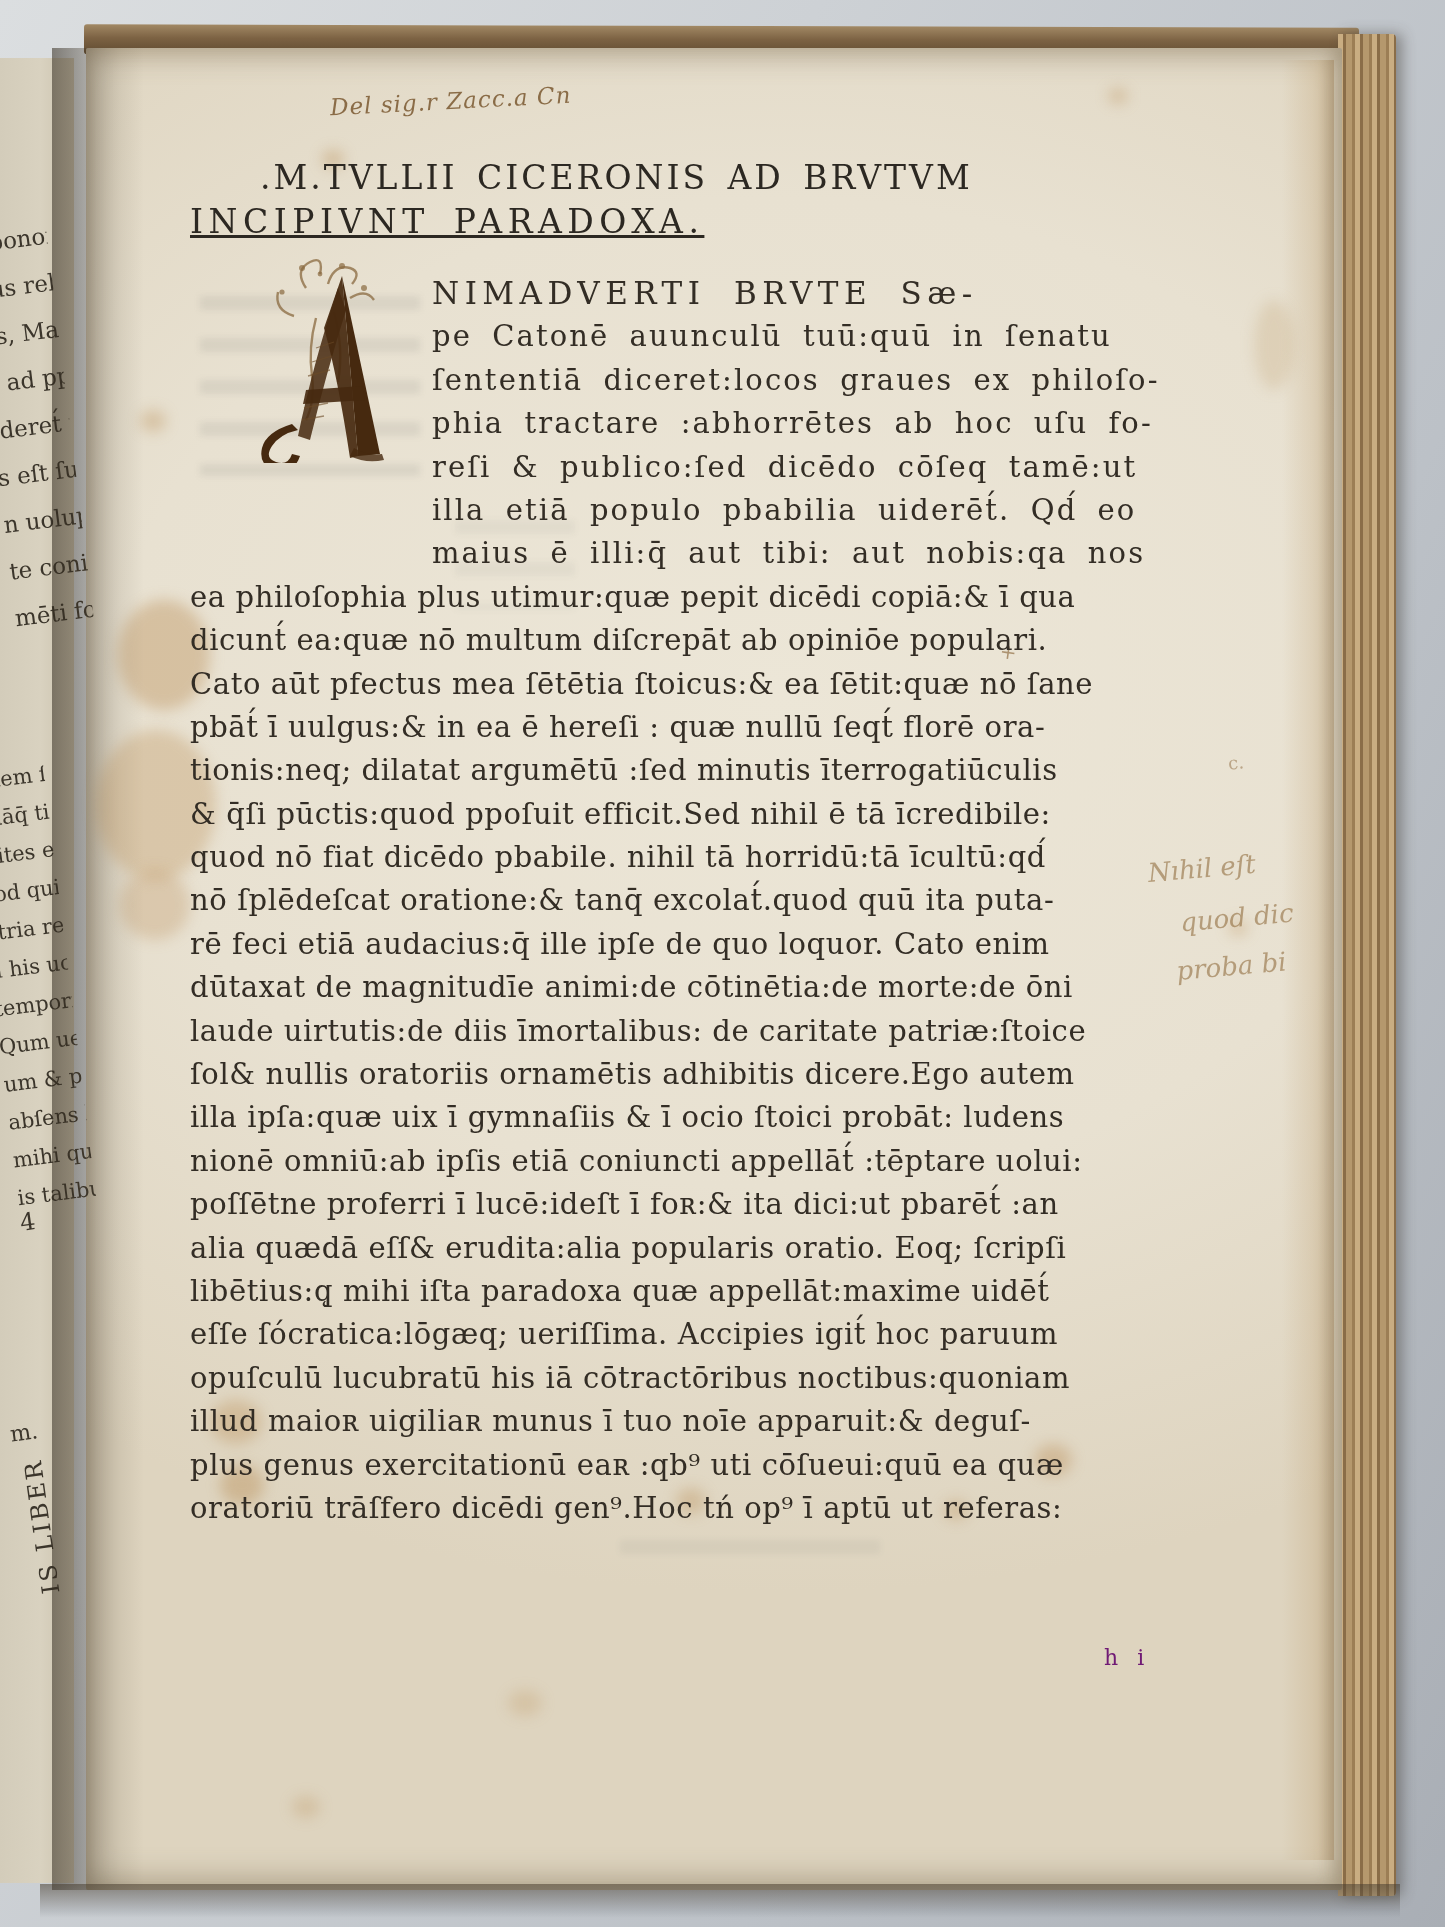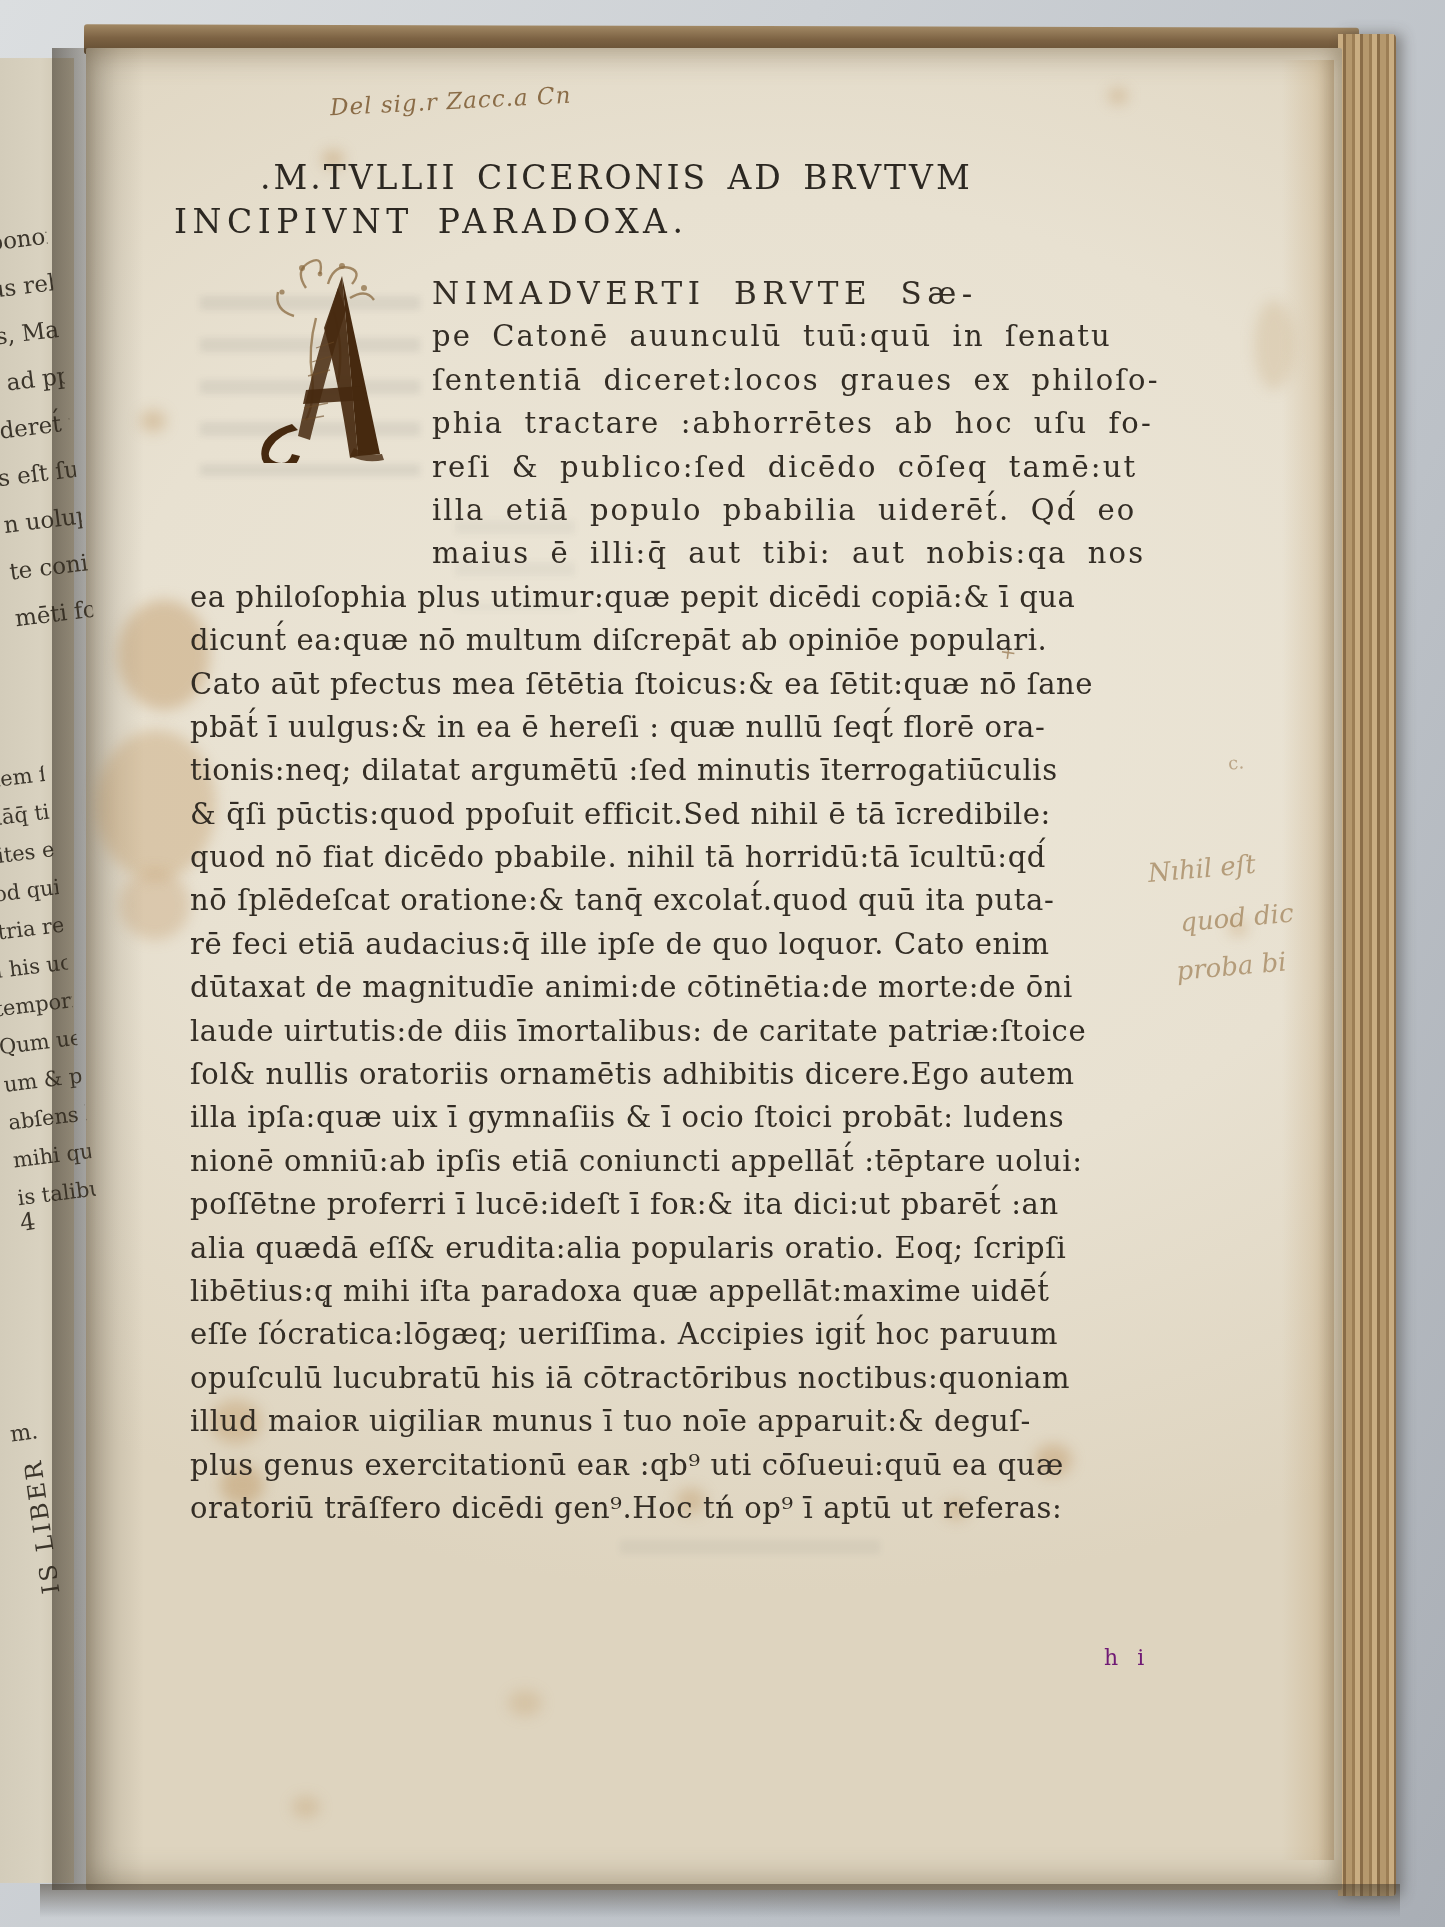--- a/index.html
+++ b/index.html
@@ -45,21 +45,21 @@
     font-style:italic;font-size:26px;color:rgba(136,98,50,.55);}
   .marginal-note div{white-space:nowrap;}
   .marginal-note div:nth-child(1){margin-left:6px;}
   .marginal-note div:nth-child(2){margin-left:34px;margin-top:22px;}
   .marginal-note div:nth-child(3){margin-left:26px;margin-top:18px;}
   .ink-mark-a{position:absolute;left:1000px;top:640px;font-size:20px;color:rgba(130,92,45,.6);transform:rotate(8deg);}
   .ink-mark-b{position:absolute;left:1228px;top:752px;font-size:18px;color:rgba(130,92,45,.45);transform:rotate(-6deg);}
   
   .title-line{position:absolute;white-space:nowrap;color:#2c2822;font-size:33px;}
   .title-1{left:212px;top:158px;letter-spacing:3px;word-spacing:6px;margin-left:48px;}
-  .title-2{left:174px;top:202px;letter-spacing:5.5px;word-spacing:8px;}
+  .title-2{left:190px;top:202px;letter-spacing:5.5px;word-spacing:8px;text-decoration:underline;}
   .text-block{position:absolute;left:190px;top:272px;width:958px;color:#332d25;
     font-size:29px;line-height:43.4px;letter-spacing:.6px;}
   .line{white-space:nowrap;height:43.4px;}
   .indent{padding-left:242px;letter-spacing:2.1px;word-spacing:9px;}
   .caps{font-size:31px;letter-spacing:5.5px;word-spacing:13px;}
   .signature{position:absolute;left:1104px;top:1645px;font-size:22px;color:#701a75;letter-spacing:6px;}
   
   .drop-cap{position:absolute;left:246px;top:258px;width:180px;height:205px;}
   
   .stain{position:absolute;border-radius:50%;filter:blur(7px);pointer-events:none;}

